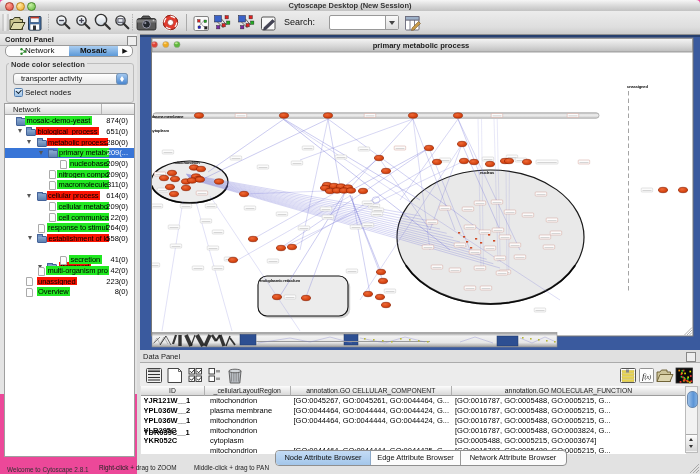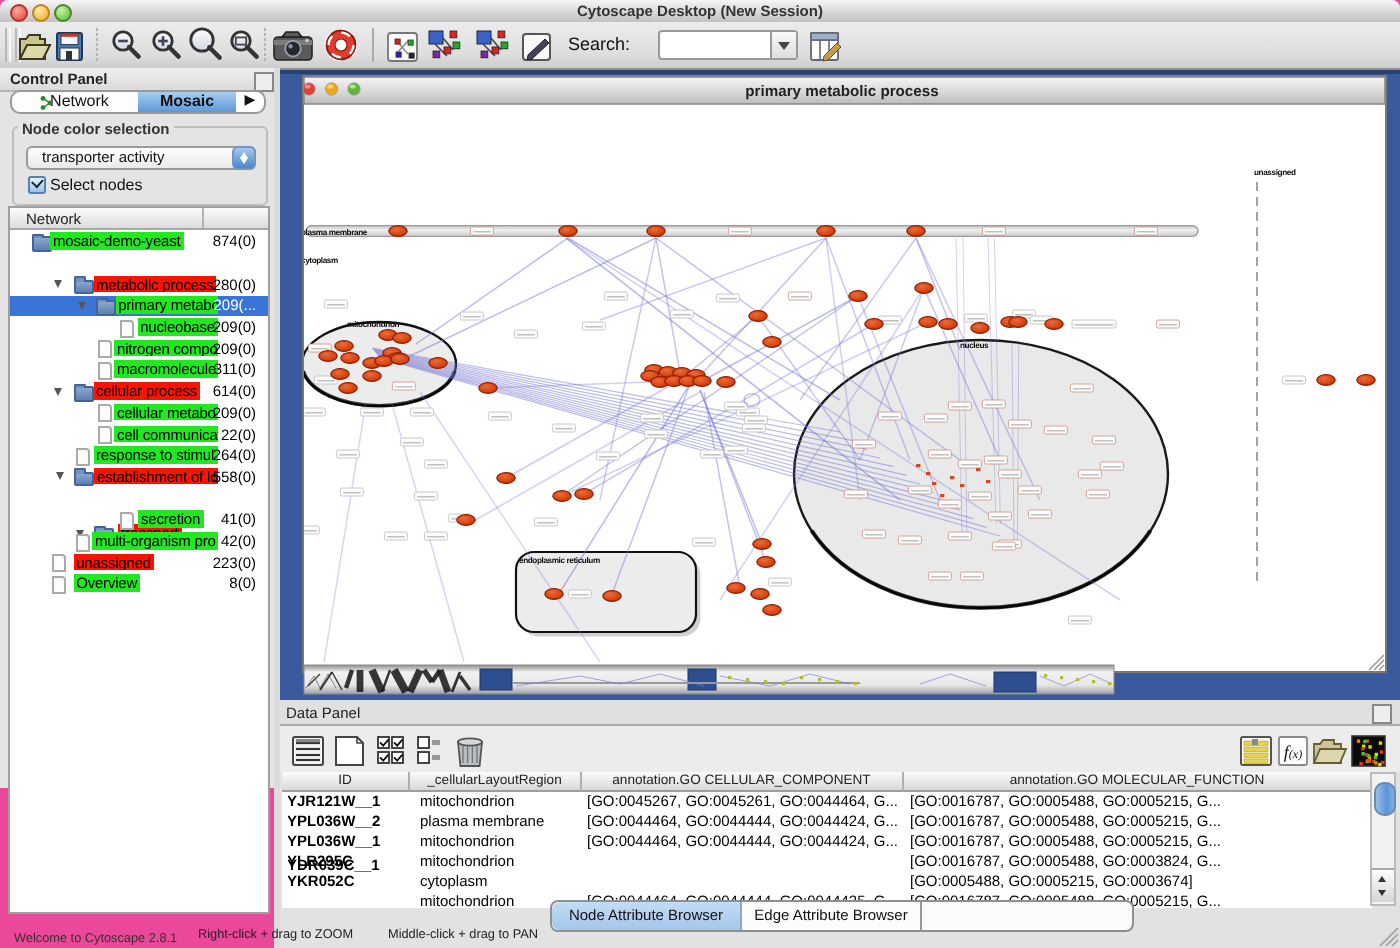--- a/index.html
+++ b/index.html
@@ -189,20 +189,26 @@
     <div class="abs" id="tree">
       <div id="treehead">
           <span style="position:absolute;left:8px;top:0.5px;">Network</span>
           <span style="position:absolute;left:99px;top:0.5px;margin-left:36px;">Nodes</span>
           <span style="position:absolute;left:96px;top:0;width:1px;height:10px;background:#b5b5b5;"></span>
         </div>
 <div class="trow" style="top:11.2px;">
           <span class="fold" style="left:10.6px;"></span>
           <span class="hl" style="left:20px;max-width:81px;background:#21e821;">mosaic-demo-yeast</span>
           <span class="cnt">874(0)</span>
+        </div>
+<div class="trow" style="top:21.9px;">
+          <span class="arr" style="left:12.5px;"></span>
+          <span class="fold" style="left:21px;"></span>
+          <span class="hl" style="left:31px;max-width:70px;background:#fb1302;">biological_process</span>
+          <span class="cnt">651(0)</span>
         </div>
 <div class="trow" style="top:32.6px;">
           <span class="arr" style="left:22px;"></span>
           <span class="fold" style="left:32px;"></span>
           <span class="hl" style="left:41.5px;max-width:60px;background:#fb1302;">metabolic process</span>
           <span class="cnt">280(0)</span>
         </div>
 <div class="trow" style="top:43.3px;">
           <span style="position:absolute;left:0;top:0.5px;width:129px;height:10px;background:#3875d7;"></span>
           <span class="arr" style="left:34px;"></span>
@@ -914,20 +920,21 @@
 <div class="td" style="left:314px;top:60px;width:230px;">[GO:0016787, GO:0005488, GO:0005215, G...</div>
     </div>
     <div id="vsb">
         <span class="thumb"></span>
         <span class="btns"></span>
       </div>
   </div>
   <div class="abs" id="btabs">
     <div class="seg sel" style="left:0;width:94px;">Node Attribute Browser</div>
     <div class="seg" style="left:95px;width:89px;border-right:1px solid #999;">Edge Attribute Browser</div>
+    <div class="seg" style="left:185px;width:104px;">Network Attribute Browser</div>
   </div>
   <div class="abs" id="status2">
     <span style="position:absolute;left:99px;">Right-click + drag to ZOOM</span>
     <span style="position:absolute;left:194px;">Middle-click + drag to PAN</span>
   </div>
   <svg class="abs" id="grip" viewBox="0 0 11 11">
       <g stroke="#aaa" stroke-width="1">
         <line x1="1" y1="10" x2="10" y2="1"></line>
         <line x1="4" y1="10" x2="10" y2="4"></line>
         <line x1="7" y1="10" x2="10" y2="7"></line>

